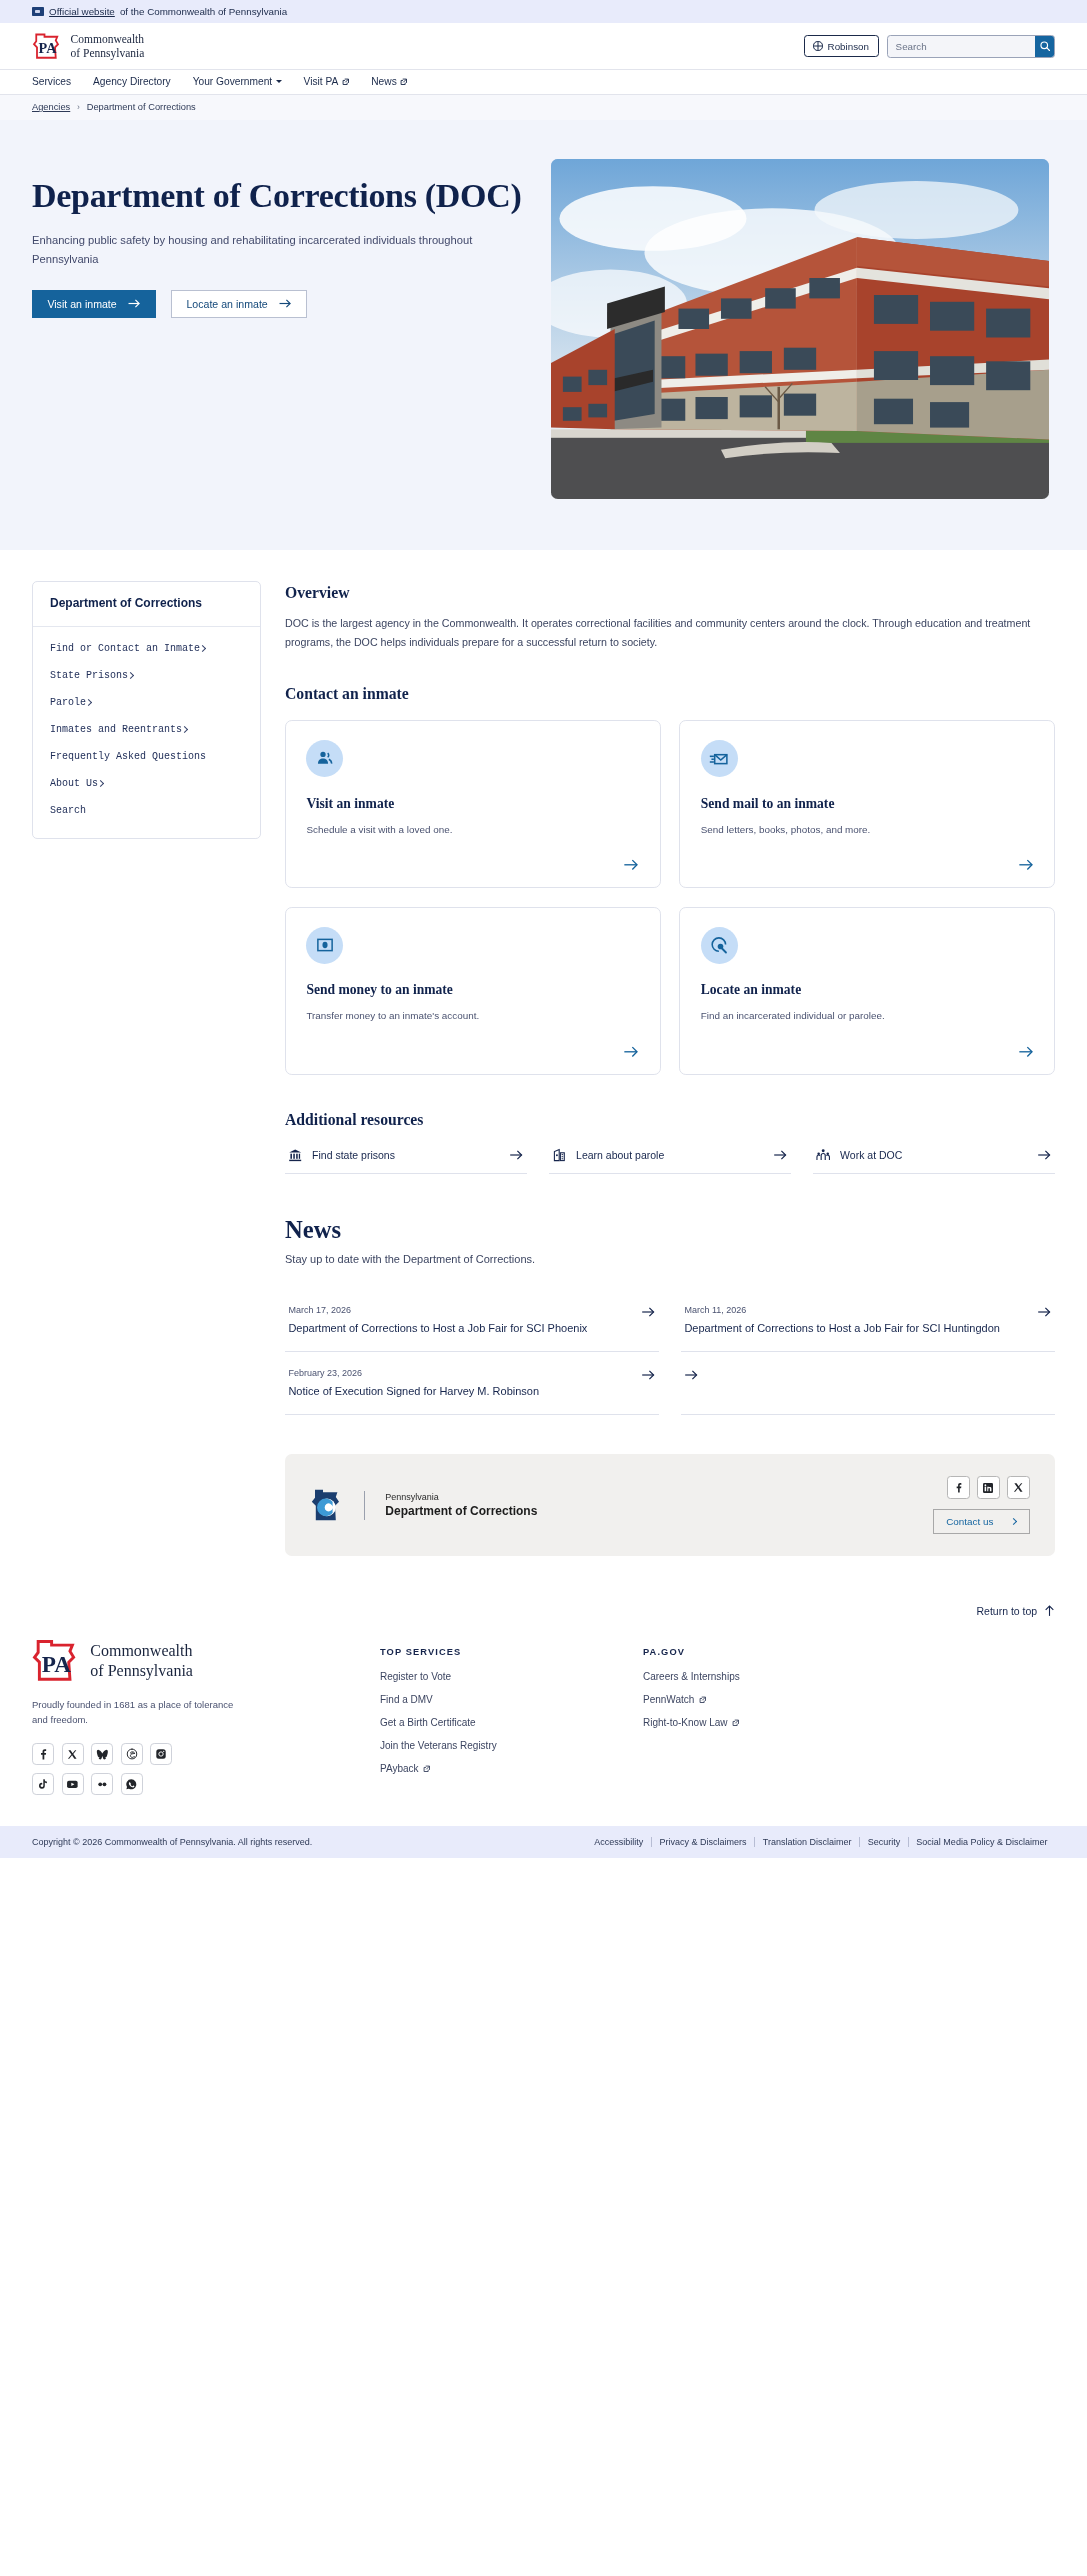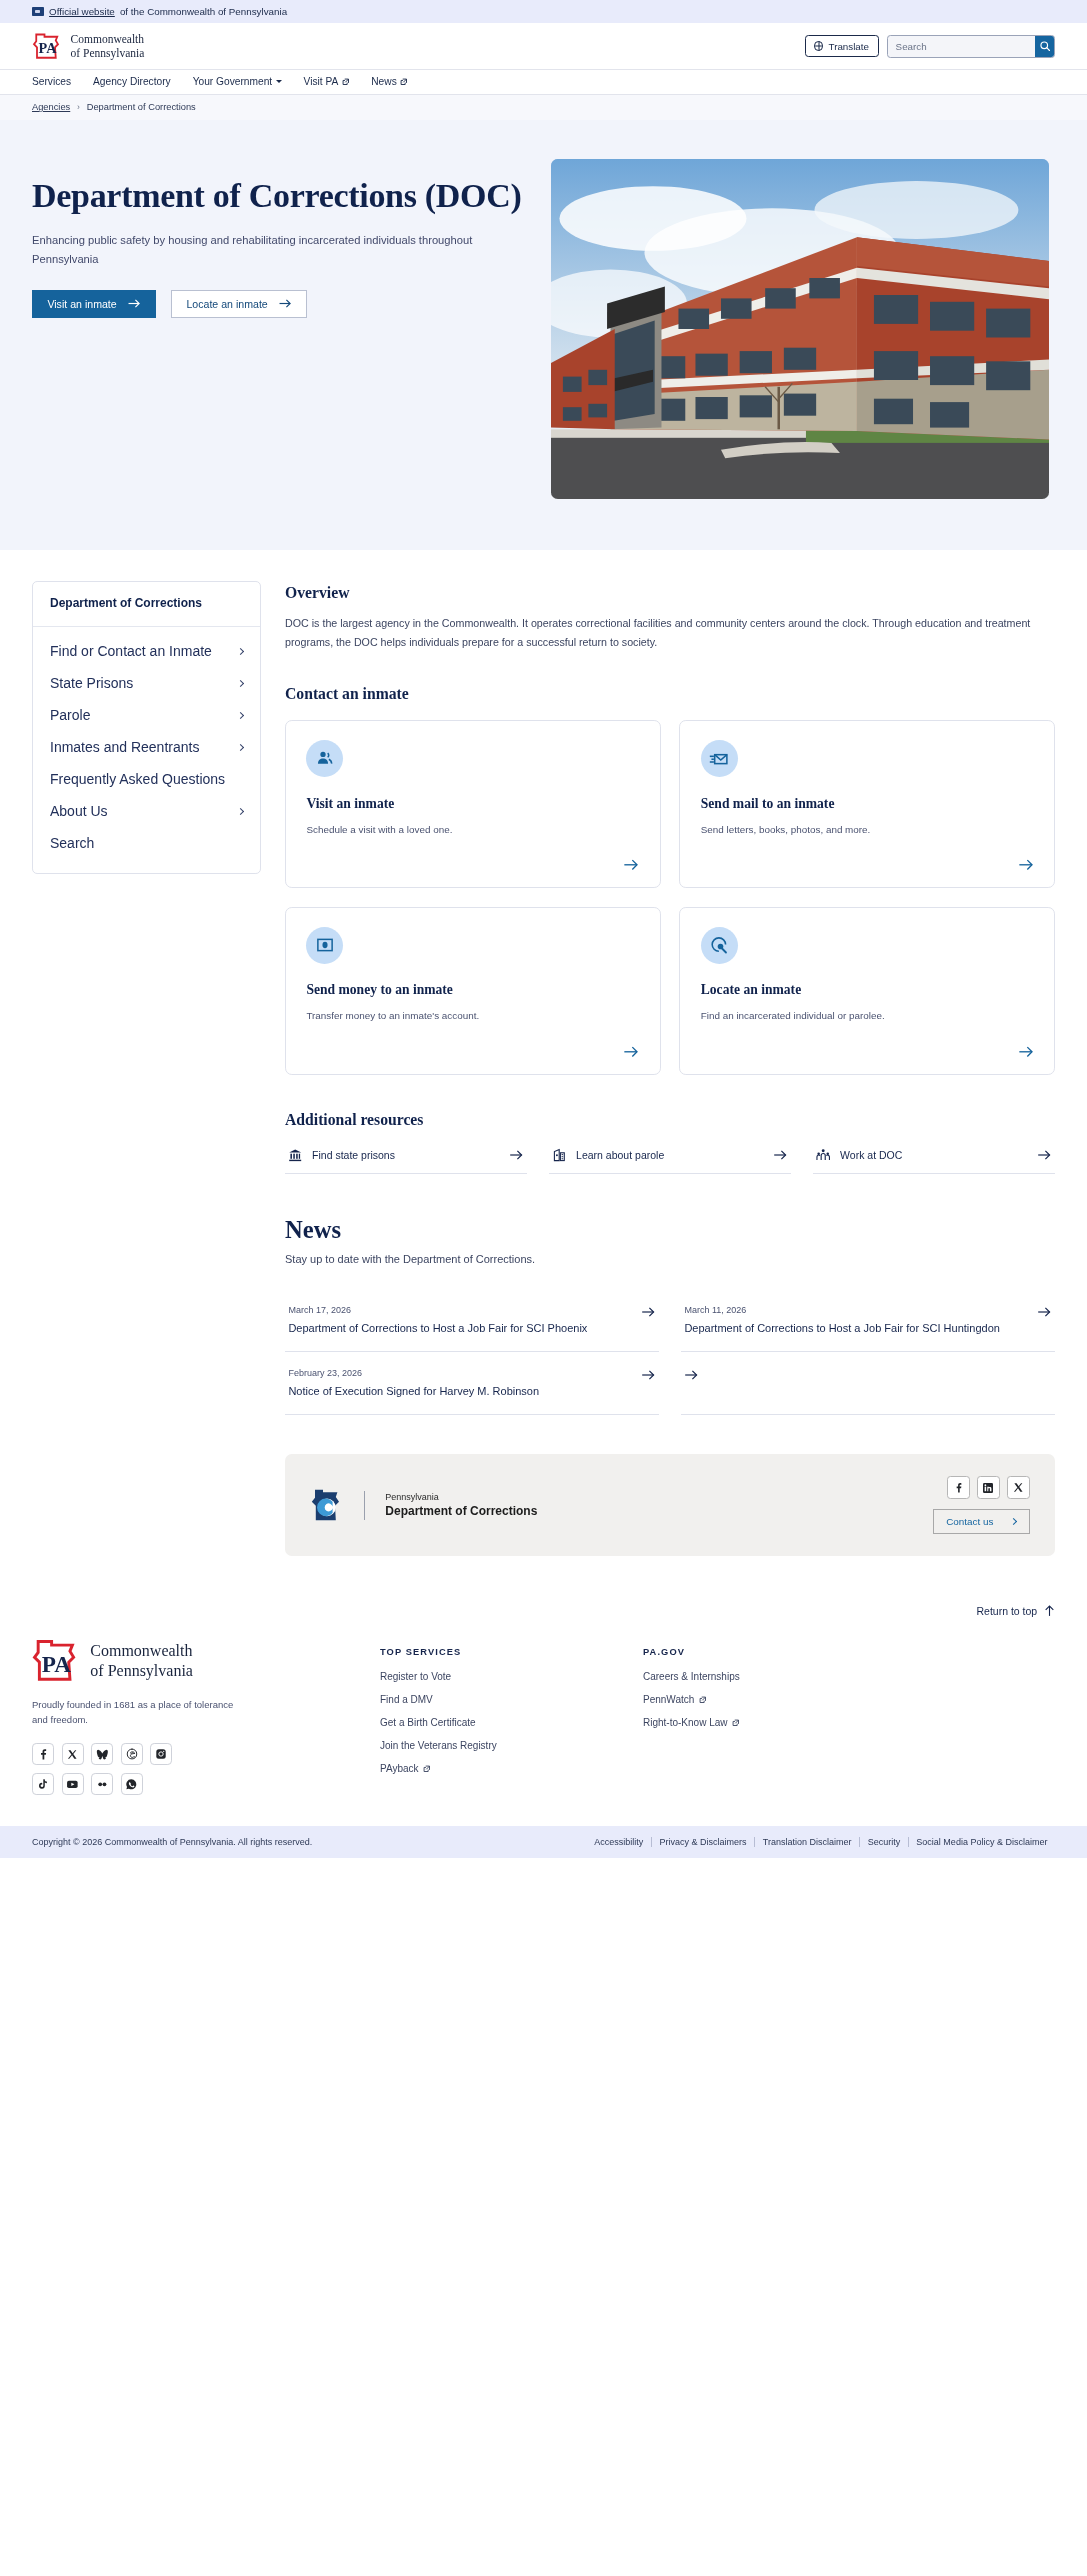--- a/index.html
+++ b/index.html
@@ -188,23 +188,23 @@
     background: #fff;
   }
   .sidebar-head {
     padding: 14.4px 17px 13.6px 17px;
     font-size: 12px; font-weight: 700; line-height: 1.33;
     color: #10224c;
     border-bottom: 0.8px solid #e4e7ef;
   }
   .sidebar-list { padding: 8.5px 0 13.6px 0; }
   .sidebar-item {
-    display: flex; align-items: center; justify-content: space-between;
+    display: flex; align-items: center; 
     padding: 8px 17px;
-    font-size: 14px; color: #22305a; cursor: pointer;
+    font-size: 10px; color: #22305a; cursor: pointer; font-family: Liberation Mono, monospace;
   }
   .chev {
     width: 5.1px; height: 5.1px;
     border-top: 1.3px solid #36436a;
     border-right: 1.3px solid #36436a;
     transform: rotate(45deg);
     flex: none;
   }
 
   .main-col { flex: 1; min-width: 0; padding-top: 3.4px; }
@@ -395,21 +395,21 @@
     </span>
     <span class="pa-wordmark">
       <div>Commonwealth</div>
       <div>of Pennsylvania</div>
     </span>
   </a>
 
   <div class="masthead-right">
     <button class="translate-btn">
       <span class="globe"></span>
-      <span>Translate</span>
+      <span>Robinson</span>
     </button>
     <div class="search-wrap">
       <input type="text" placeholder="Search" style="">
       <button class="search-btn">
         <svg width="12" height="12" viewBox="0 0 24 24">
           <circle cx="10.5" cy="10.5" r="6.6" fill="none" stroke="#fff" stroke-width="2.3"></circle>
           <line x1="15.4" y1="15.4" x2="21" y2="21" stroke="#fff" stroke-width="2.3" stroke-linecap="round"></line>
         </svg>
       </button>
     </div>

